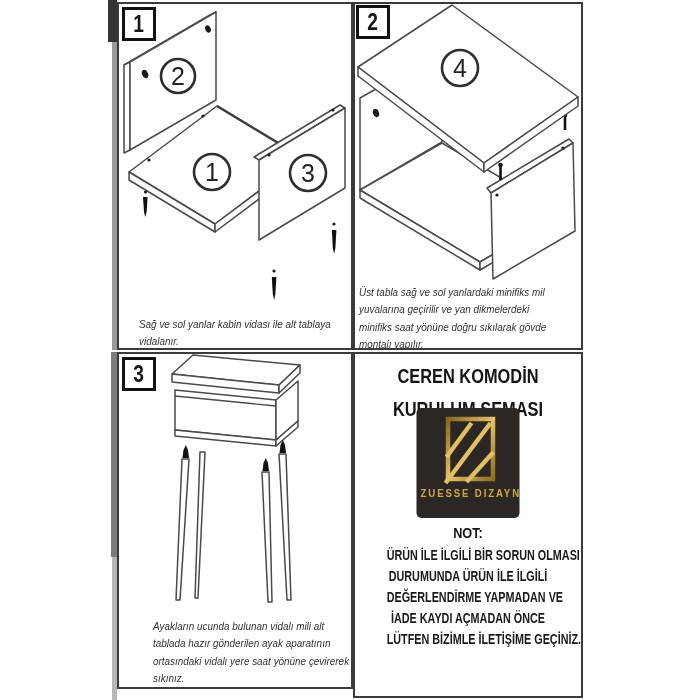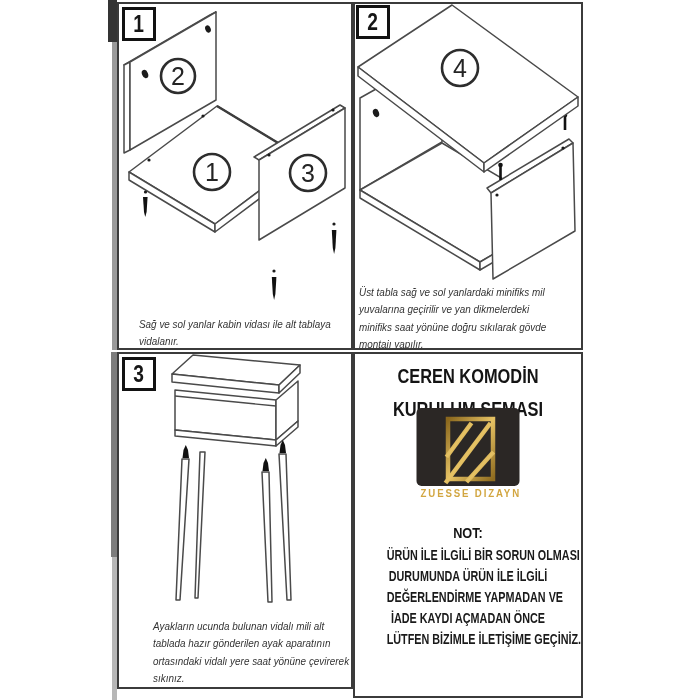--- a/index.html
+++ b/index.html
@@ -33,21 +33,21 @@
   .caption { position:absolute; font-style:italic; font-weight:normal; color:#333333; }
   .cap-line { white-space:nowrap; transform:scaleX(0.84); transform-origin:0 50%;
     font-size:11.8px; line-height:17.3px; }
 
   
   .title-line { width:100%; text-align:center; font-weight:700; color:#141414;
     font-size:21px; transform:scaleX(0.78); white-space:nowrap; }
   #titleLine1 { margin-top:10px; }
   #titleLine2 { margin-top:9px; }
   .logo { position:absolute; left:50%; top:54px; transform:translateX(-50%);
-    width:103px; height:78px; background:#2b2725; border-radius:5px; }
+    width:103px; height:110px; background:#2b2725; border-radius:5px; }
   .logo .brand { position:absolute; left:0; right:0; top:79px; text-align:center;
     color:#d2a641; font-size:10.5px; font-weight:700; letter-spacing:2px;
     white-space:nowrap; transform:scaleX(0.92); }
   .note-heading { position:absolute; left:0; right:0; top:170px; text-align:center;
     font-weight:700; font-size:15.5px; color:#141414; transform:scaleX(0.82); }
   .note-line { position:absolute; left:0; right:0; text-align:center; font-weight:700;
     font-size:15px; color:#1a1a1a; white-space:nowrap; transform:scaleX(0.72); }
 
   .strip { position:absolute; }
   #strip1 { left:108px; top:0;     width:9px; height:42px;  background:#343434; }

